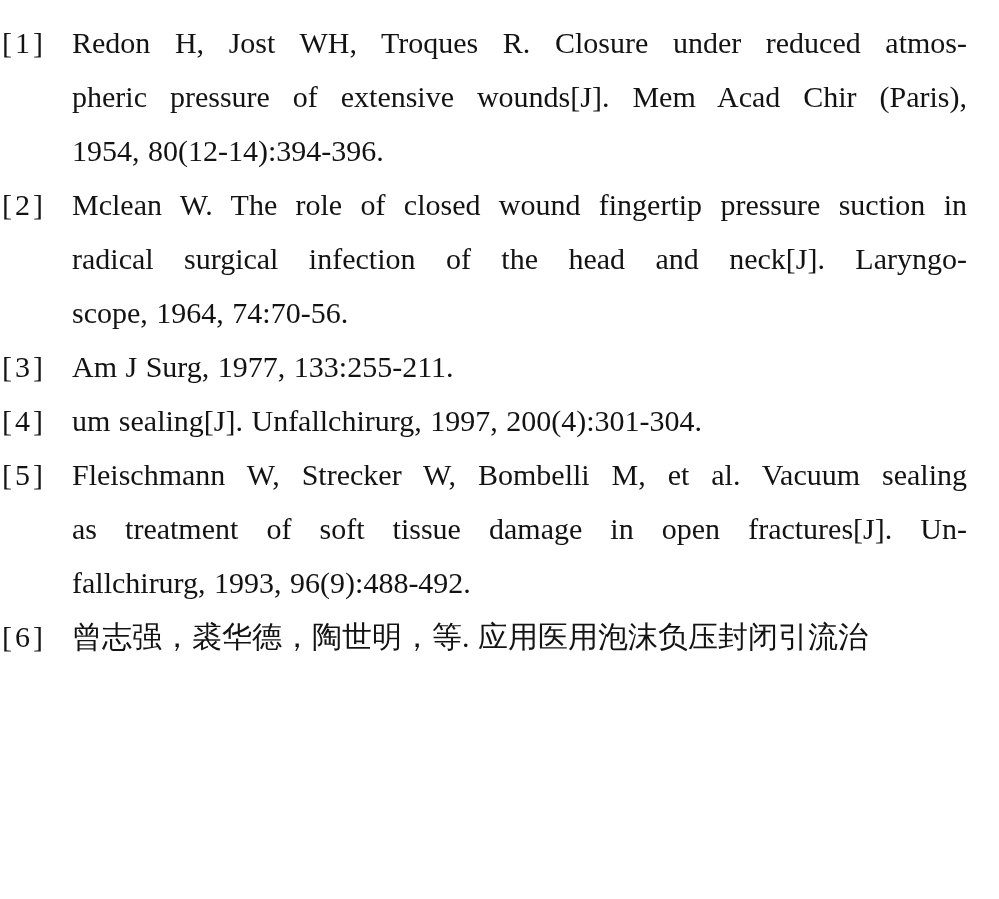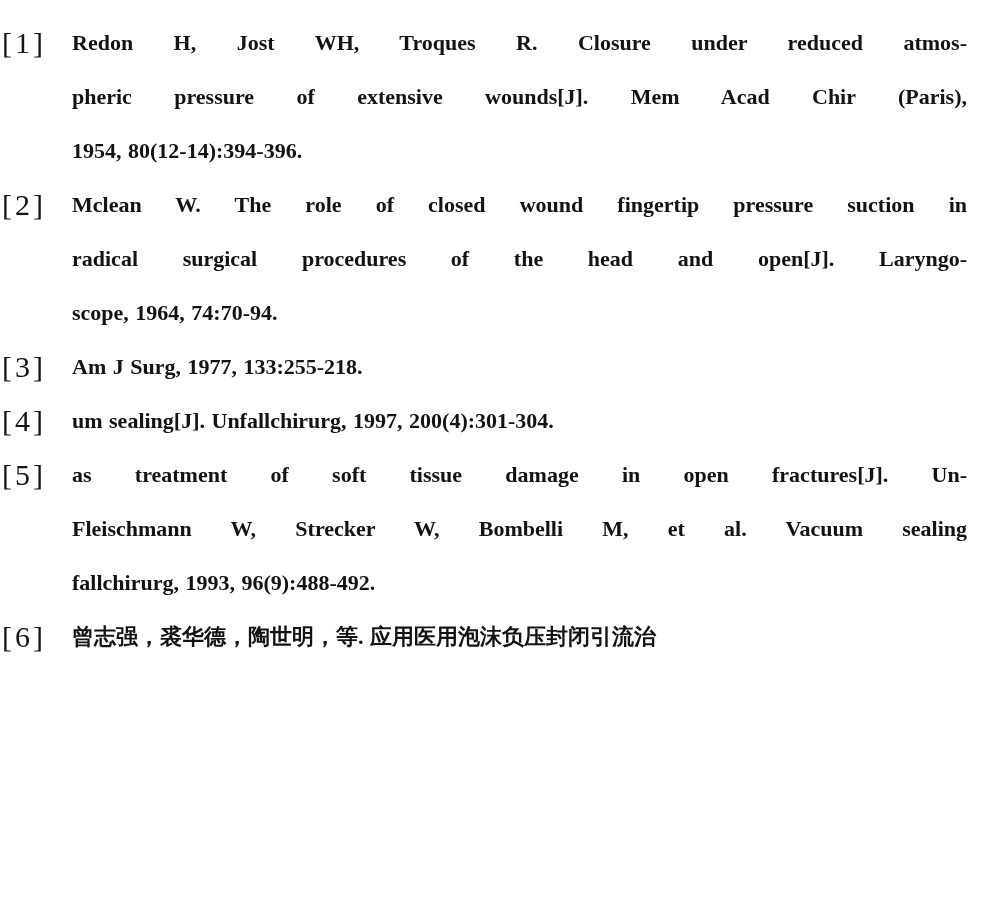--- a/index.html
+++ b/index.html
@@ -29,25 +29,24 @@
     font-size: 30px;
     line-height: 54px;
     letter-spacing: 3px;
     white-space: nowrap;
   }
   .body {
     flex: 1 1 auto;
     min-width: 0;
   }
   .line {
-    font-size: 22px;
+    font-size: 30px;
     line-height: 54px;
     text-align: justify;
     word-spacing: 1px;
-    font-weight: bold;
   }
   .line.jline {
     
     text-align-last: justify;
   }
 </style>
 </head>
 <body>
 
 <div class="page">
@@ -57,41 +56,41 @@
     <div class="body">
           <div class="line jline">Redon H, Jost WH, Troques R. Closure under reduced atmos-</div>
           <div class="line jline">pheric pressure of extensive wounds[J]. Mem Acad Chir (Paris),</div>
           <div class="line">1954, 80(12-14):394-396.</div>
         </div>
   </div>
       <div class="ref">
     <div class="num">[2]</div>
     <div class="body">
           <div class="line jline">Mclean W. The role of closed wound fingertip pressure suction in</div>
-          <div class="line jline">radical surgical procedures of the head and open[J]. Laryngo-</div>
-          <div class="line">scope, 1964, 74:70-94.</div>
+          <div class="line jline">radical surgical infection of the head and neck[J]. Laryngo-</div>
+          <div class="line">scope, 1964, 74:70-56.</div>
         </div>
   </div>
       <div class="ref">
     <div class="num">[3]</div>
     <div class="body">
-          <div class="line">Am J Surg, 1977, 133:255-218.</div>
+          <div class="line">Am J Surg, 1977, 133:255-211.</div>
         </div>
   </div>
       <div class="ref">
     <div class="num">[4]</div>
     <div class="body">
           <div class="line">um sealing[J]. Unfallchirurg, 1997, 200(4):301-304.</div>
         </div>
   </div>
       <div class="ref">
     <div class="num">[5]</div>
     <div class="body">
+          <div class="line jline">Fleischmann W, Strecker W, Bombelli M, et al. Vacuum sealing</div>
           <div class="line jline">as treatment of soft tissue damage in open fractures[J]. Un-</div>
-          <div class="line jline">Fleischmann W, Strecker W, Bombelli M, et al. Vacuum sealing</div>
           <div class="line">fallchirurg, 1993, 96(9):488-492.</div>
         </div>
   </div>
       <div class="ref">
     <div class="num">[6]</div>
     <div class="body">
           <div class="line">曾志强，裘华德，陶世明，等. 应用医用泡沫负压封闭引流治</div>
         </div>
   </div>
     </div>

